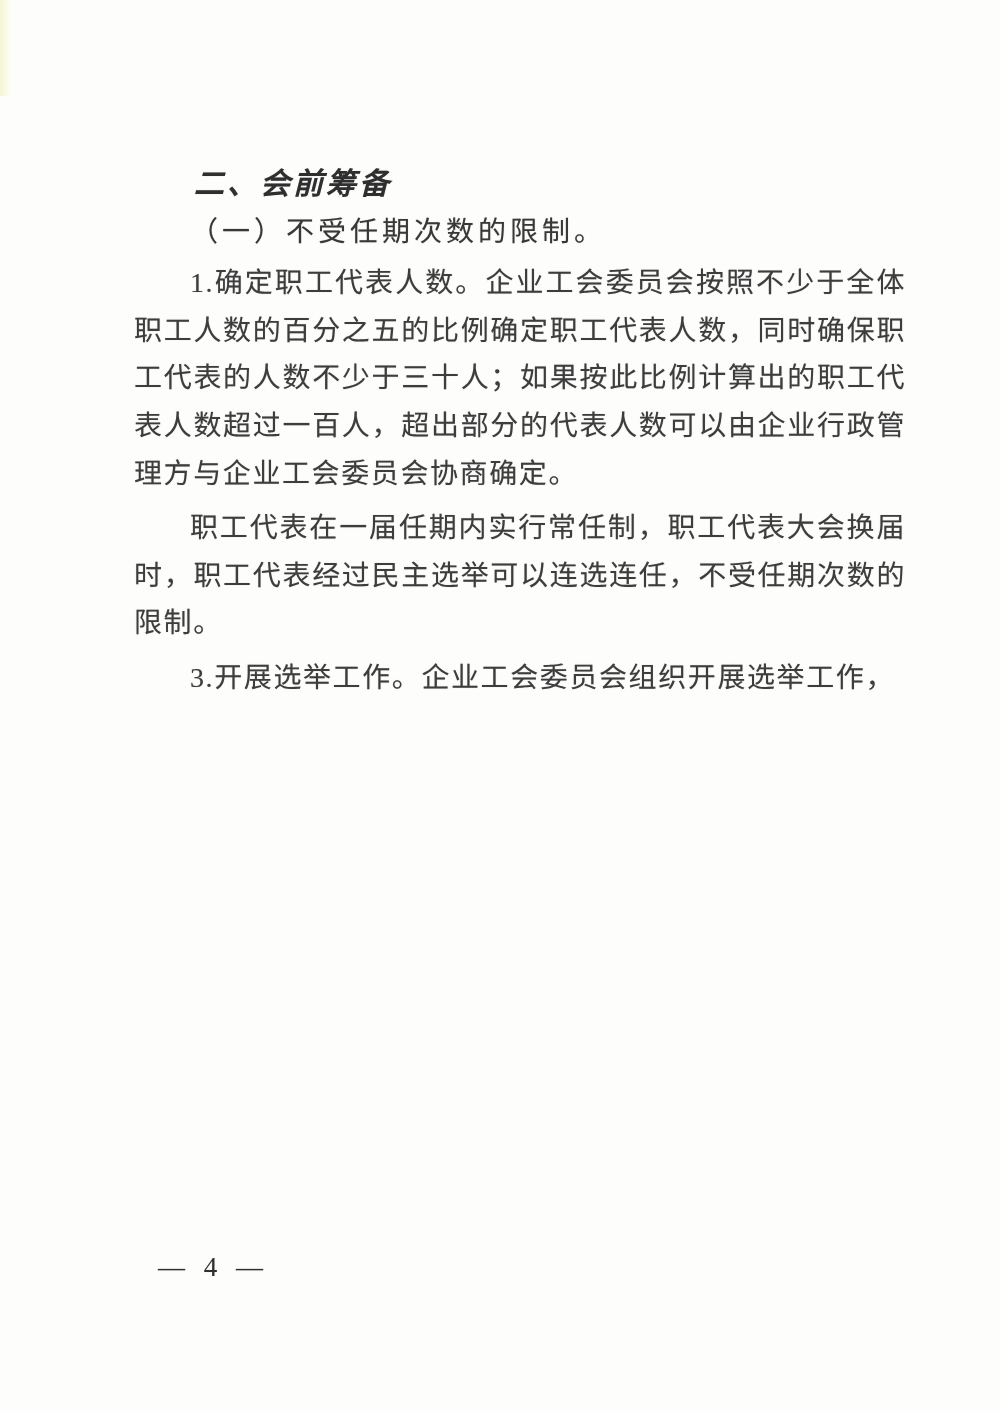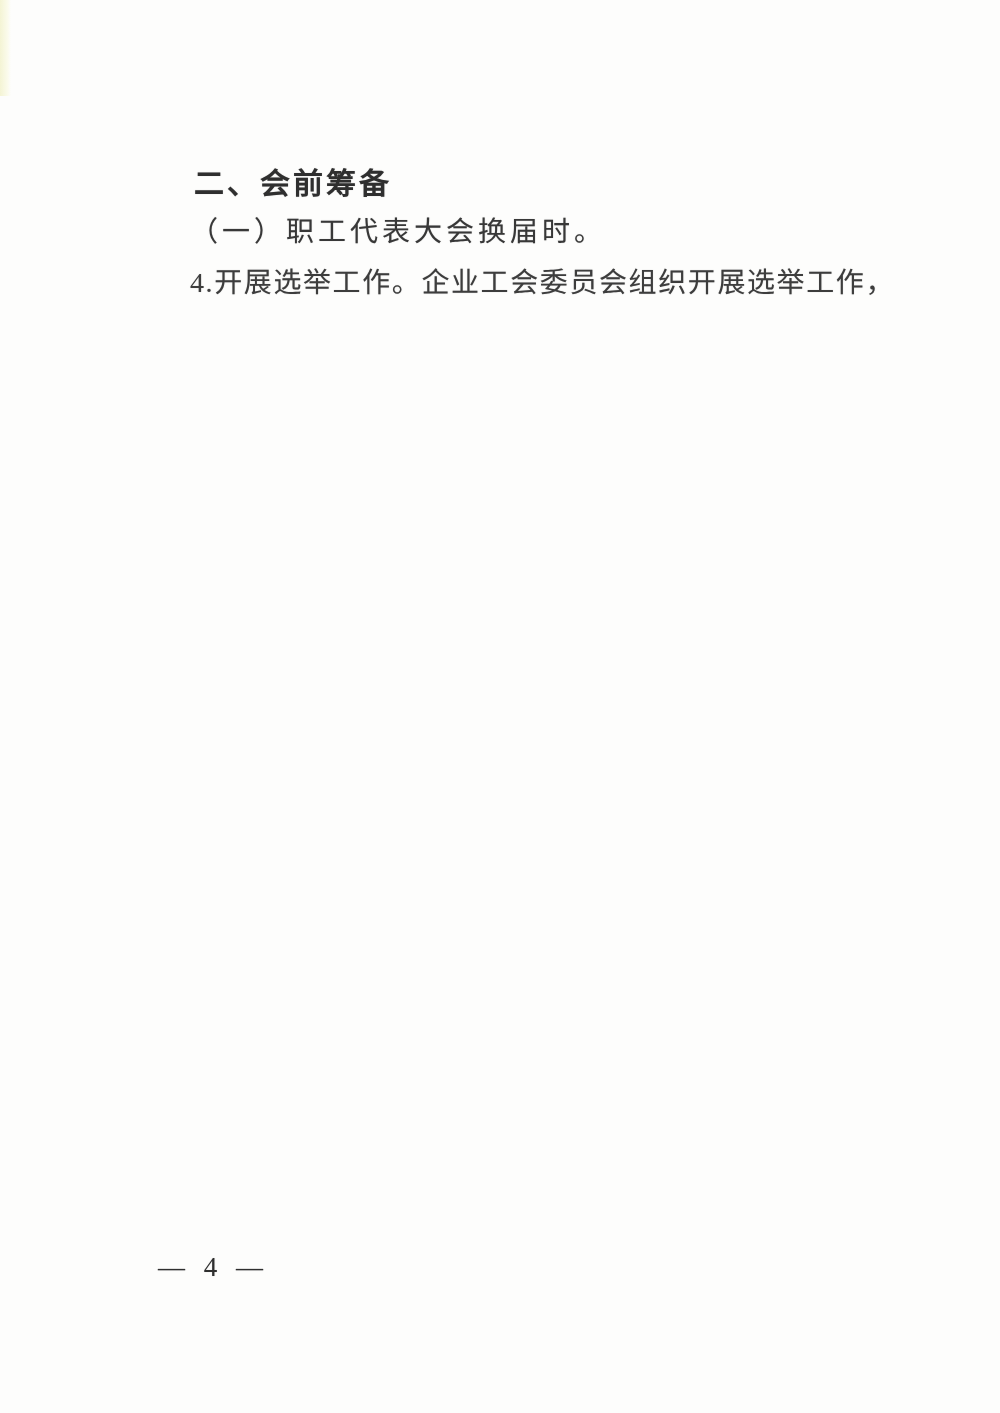--- a/index.html
+++ b/index.html
@@ -37,20 +37,21 @@
     text-shadow: 0 0 1px rgba(70,70,70,0.35);
   }
   h1.sec-heading {
     font-size: 30px;
     font-weight: bold;
     color: #2f2f2f;
     margin: 0;
     padding-left: 60px;
     line-height: 47.6px;
     letter-spacing: 3px;
+    font-style: italic;
   }
   h2.subsec-heading {
     font-size: 28px;
     font-weight: normal;
     color: #383838;
     margin: 0 0 4px 0;
     padding-left: 56px;
     line-height: 47.6px;
     letter-spacing: 4px;
   }
@@ -69,24 +70,26 @@
   }
 </style>
 </head>
 <body>
 
 <div class="scan-artifact"></div>
 
 <main class="content">
   <h1 class="sec-heading">二、会前筹备</h1>
 
-  <h2 class="subsec-heading">（一）职工代表大会换届时。</h2>
+  <h2 class="subsec-heading">（一）不受任期次数的限制。</h2>
+
+  <p class="para">1.确定职工代表人数。企业工会委员会按照不少于全体职工人数的百分之五的比例确定职工代表人数，同时确保职工代表的人数不少于三十人；如果按此比例计算出的职工代表人数超过一百人，超出部分的代表人数可以由企业行政管理方与企业工会委员会协商确定。</p>
+
+  <p class="para">职工代表在一届任期内实行常任制，职工代表大会换届时，职工代表经过民主选举可以连选连任，不受任期次数的限制。</p>
 
 
 
-
-
-  <p class="para">4.开展选举工作。企业工会委员会组织开展选举工作，</p>
+  <p class="para">3.开展选举工作。企业工会委员会组织开展选举工作，</p>
 </main>
 
 <div class="page-footer">
   <span>— 4 —</span>
 </div>
 
 </body></html>

